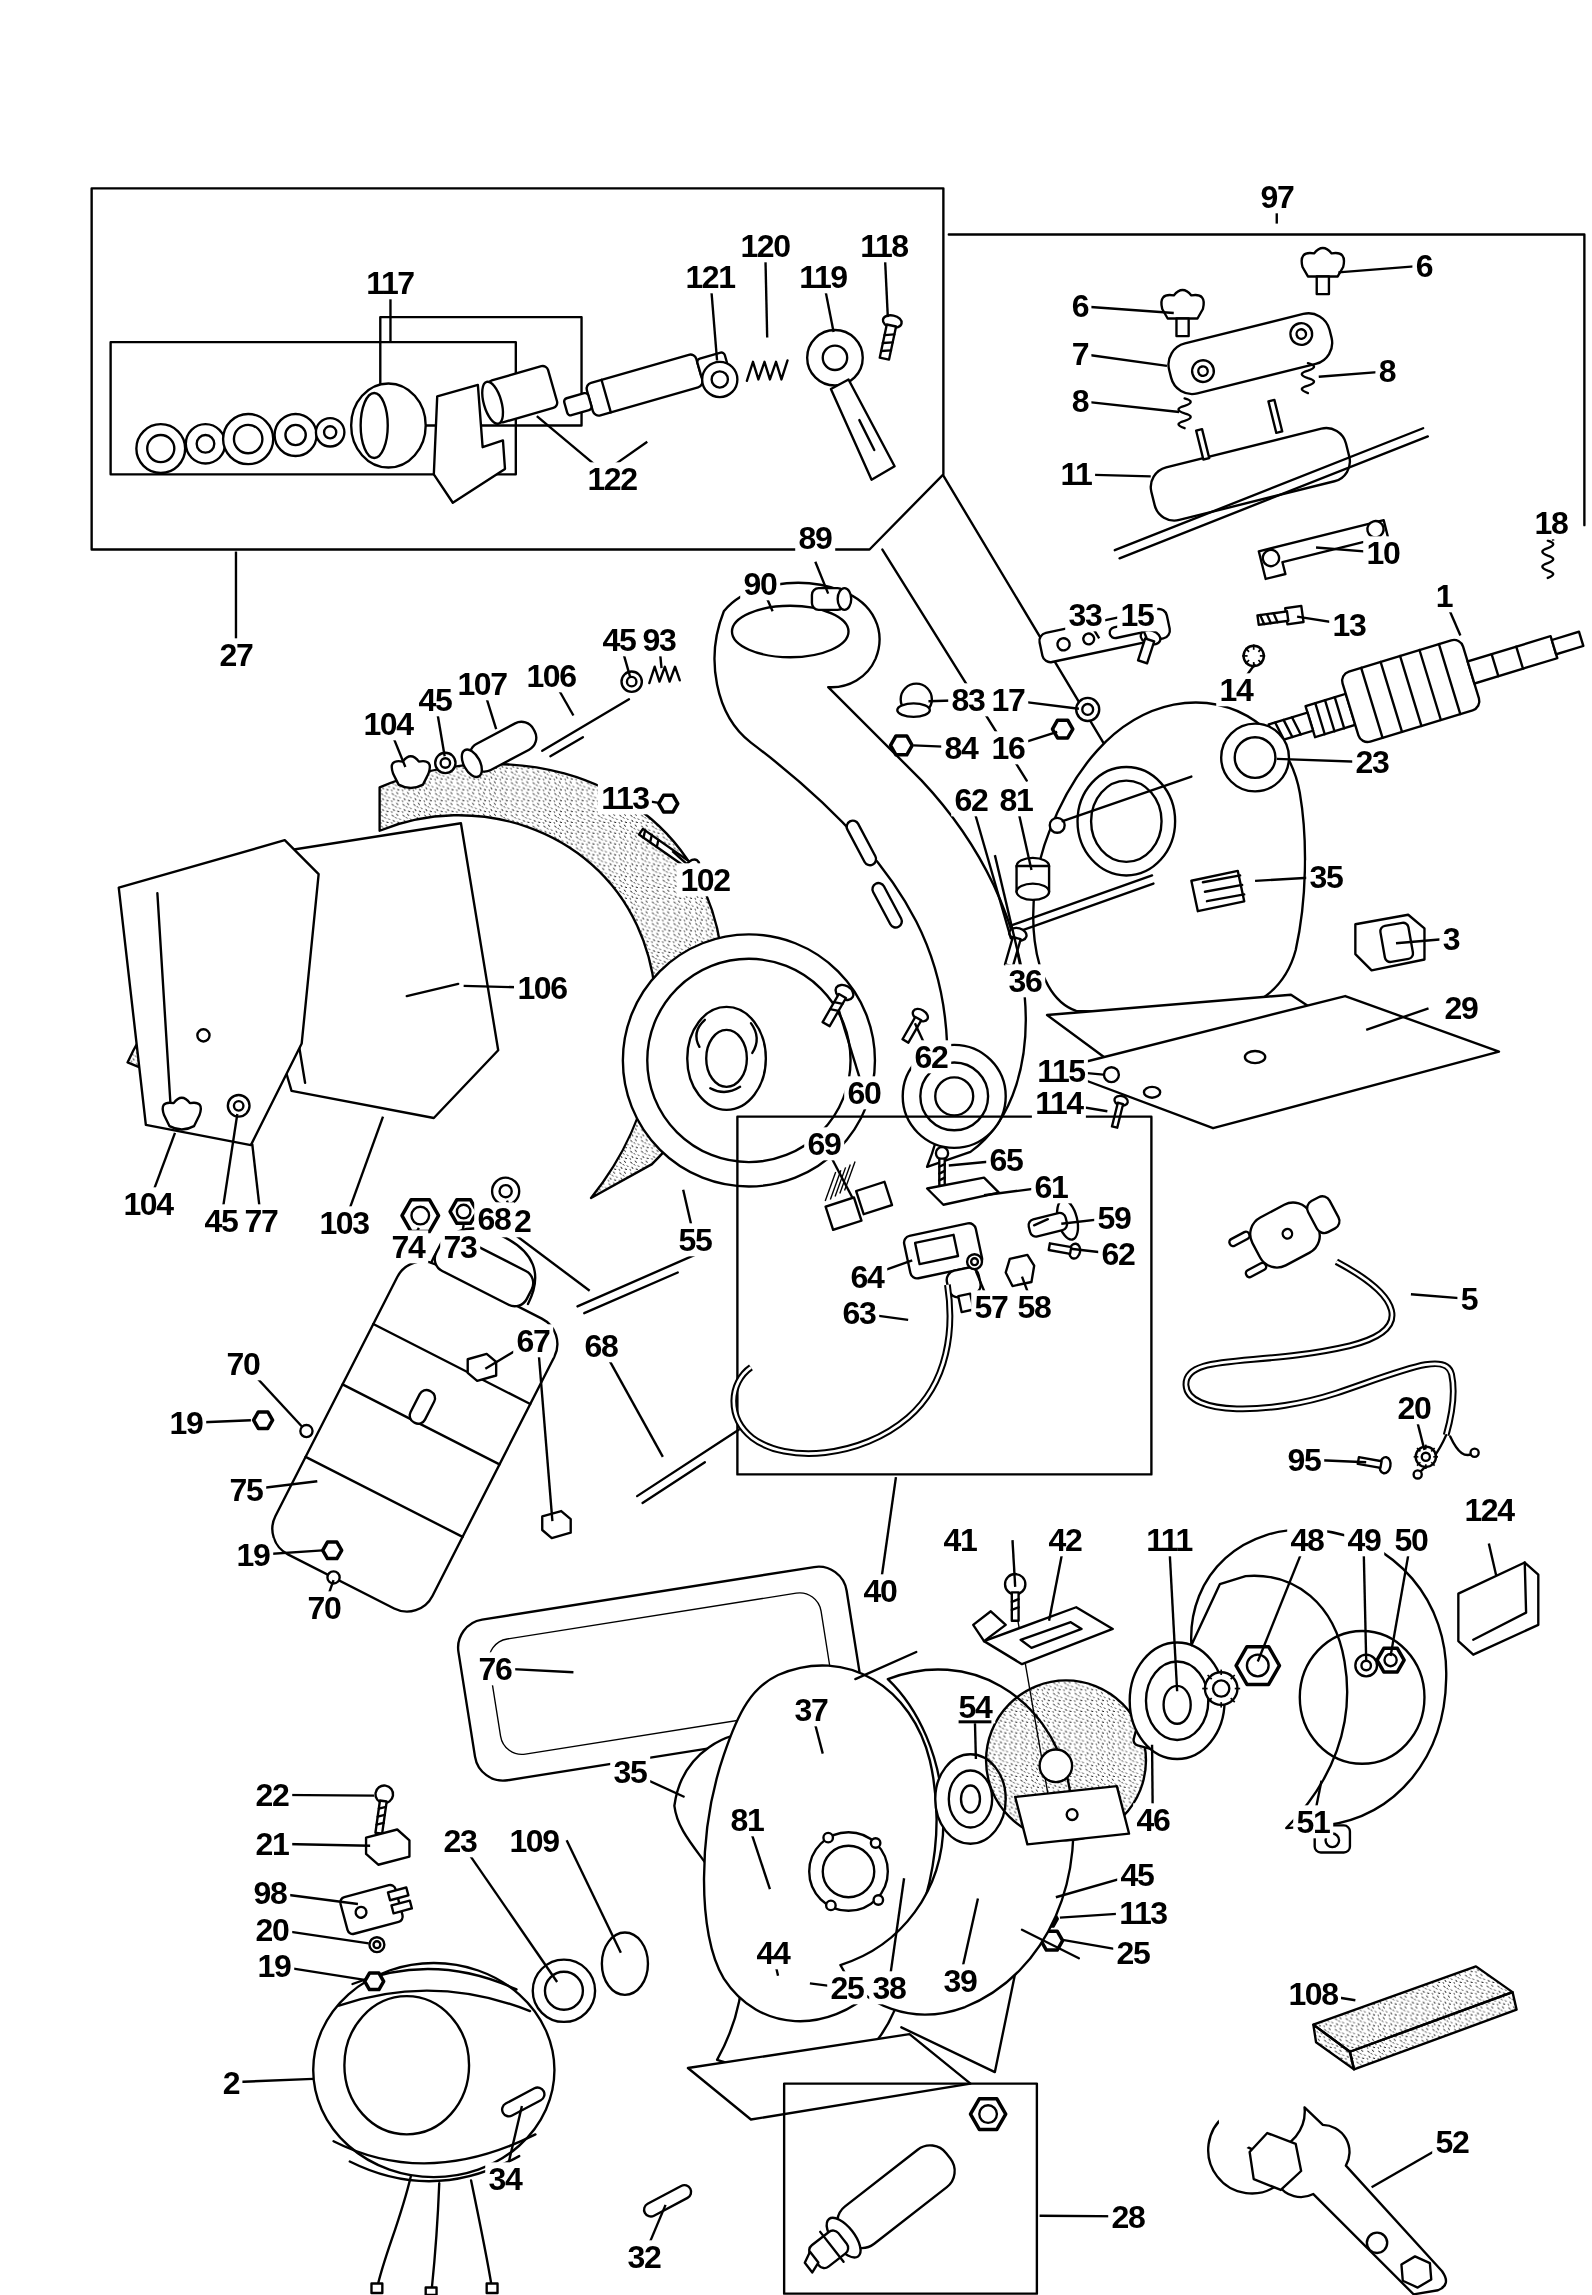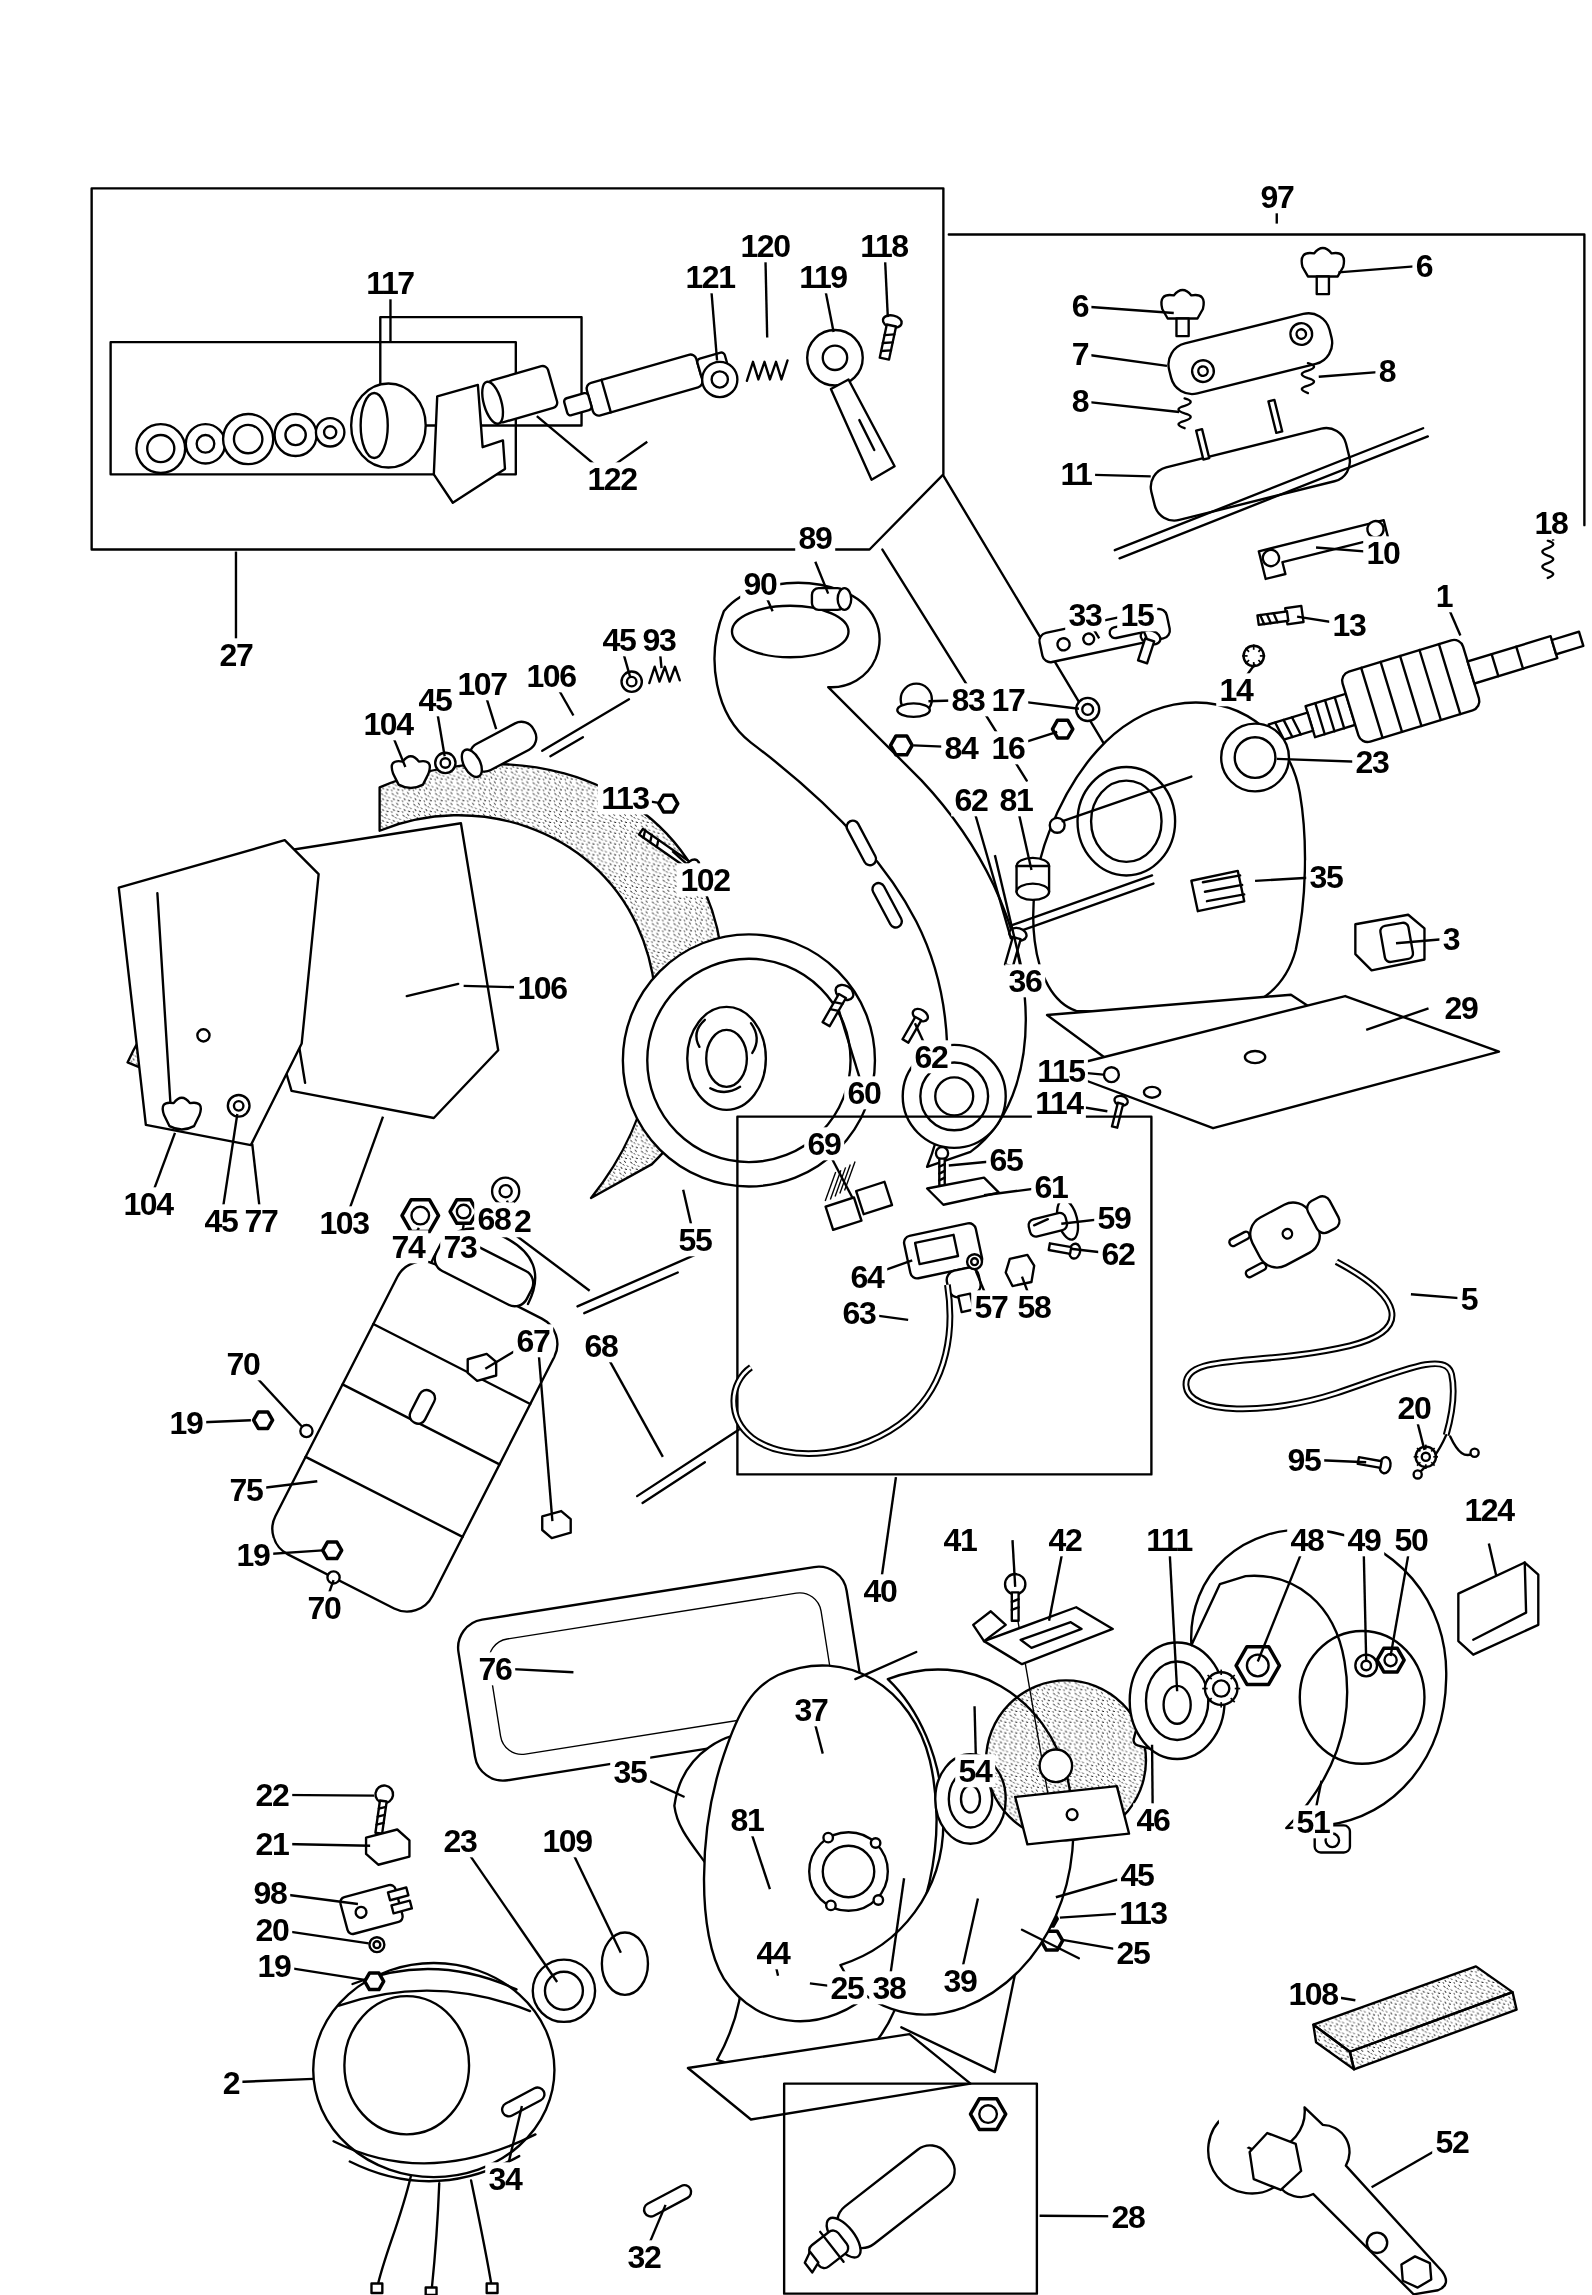--- a/index.html
+++ b/index.html
@@ -735,32 +735,32 @@
       <div class="callout" style="left: 253px; top: 1555px;">19</div>
       <div class="callout" style="left: 324px; top: 1608px;">70</div>
       <div class="callout" style="left: 495px; top: 1669px;">76</div>
       <div class="callout" style="left: 272px; top: 1795px;">22</div>
       <div class="callout" style="left: 272px; top: 1844px;">21</div>
       <div class="callout" style="left: 270px; top: 1893px;">98</div>
       <div class="callout" style="left: 272px; top: 1930px;">20</div>
       <div class="callout" style="left: 274px; top: 1966px;">19</div>
       <div class="callout" style="left: 231px; top: 2083px;">2</div>
       <div class="callout" style="left: 460px; top: 1841px;">23</div>
-      <div class="callout" style="left: 567px; top: 1841px;">109</div>
+      <div class="callout" style="left: 534px; top: 1841px;">109</div>
       <div class="callout" style="left: 630px; top: 1772px;">35</div>
       <div class="callout" style="left: 747px; top: 1820px;">81</div>
       <div class="callout" style="left: 773px; top: 1953px;">44</div>
       <div class="callout" style="left: 847px; top: 1988px;">25</div>
       <div class="callout" style="left: 889px; top: 1988px;">38</div>
       <div class="callout" style="left: 960px; top: 1981px;">39</div>
       <div class="callout" style="left: 1137px; top: 1875px;">45</div>
       <div class="callout" style="left: 1143px; top: 1913px;">113</div>
       <div class="callout" style="left: 1133px; top: 1953px;">25</div>
       <div class="callout" style="left: 811px; top: 1710px;">37</div>
-      <div class="callout" style="left: 975px; top: 1771px;">54</div>
+      <div class="callout" style="left: 975px; top: 1707px; text-decoration: underline;">54</div>
       <div class="callout" style="left: 1153px; top: 1820px;">46</div>
       <div class="callout" style="left: 1313px; top: 1822px;">51</div>
       <div class="callout" style="left: 960px; top: 1540px;">41</div>
       <div class="callout" style="left: 1065px; top: 1540px;">42</div>
       <div class="callout" style="left: 1169px; top: 1540px;">111</div>
       <div class="callout" style="left: 1307px; top: 1540px;">48</div>
       <div class="callout" style="left: 1364px; top: 1540px;">49</div>
       <div class="callout" style="left: 1411px; top: 1540px;">50</div>
       <div class="callout" style="left: 1489px; top: 1510px;">124</div>
       <div class="callout" style="left: 505px; top: 2179px;">34</div>

